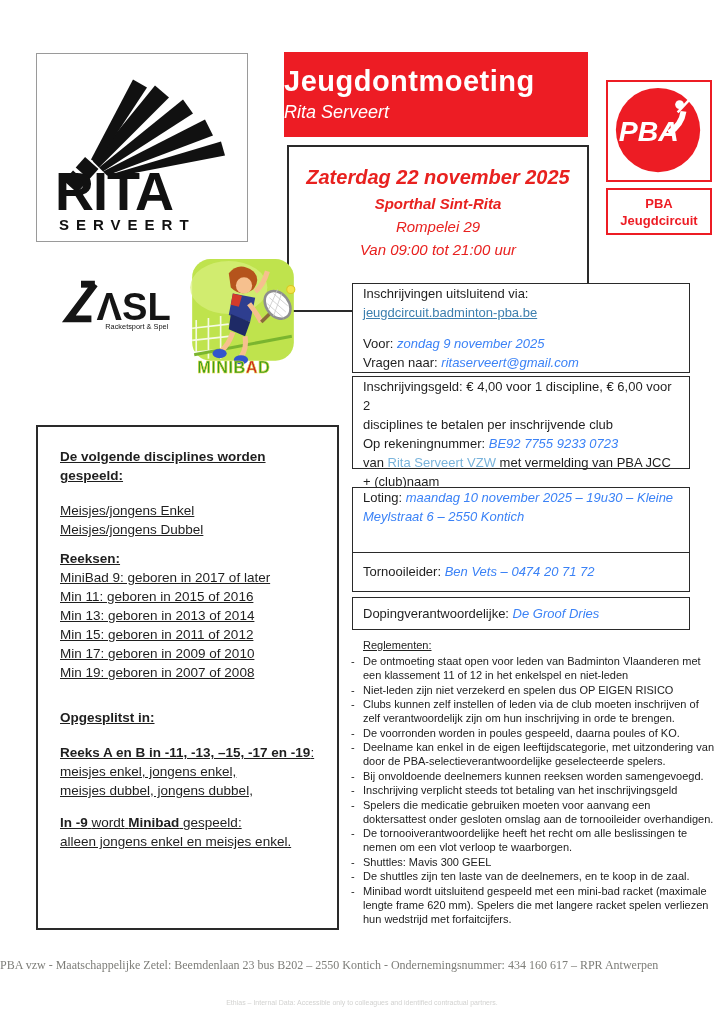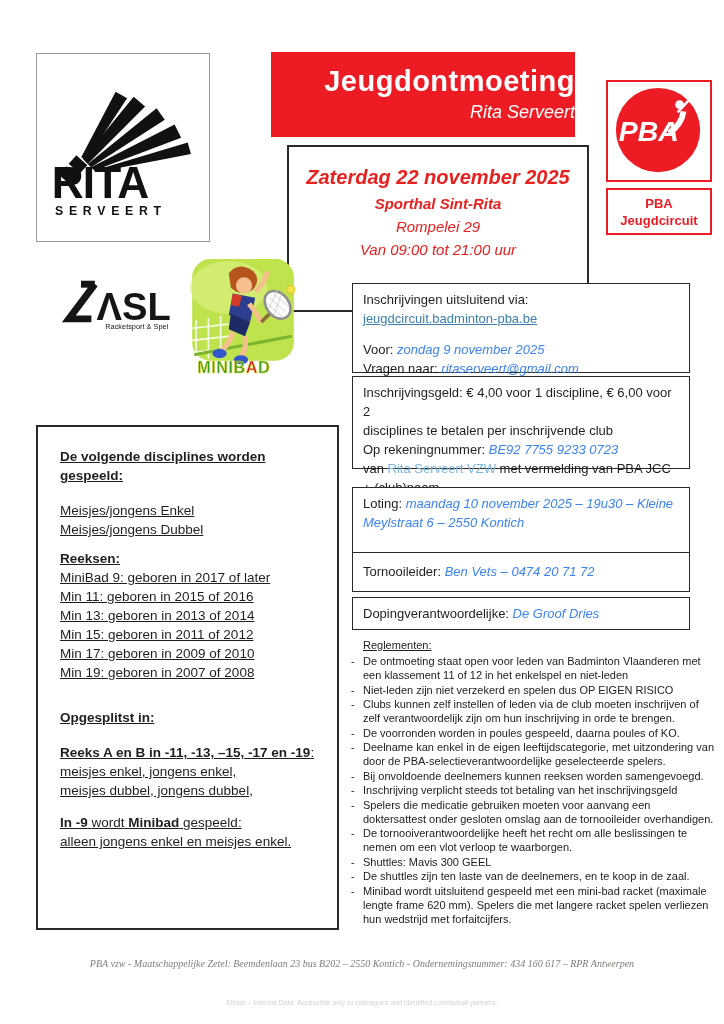--- a/index.html
+++ b/index.html
@@ -1,26 +1,26 @@
 <!DOCTYPE html>
 <html><head>
 <meta charset="utf-8">
 <style>
   * { margin:0; padding:0; box-sizing:border-box; }
   html,body { background:#ffffff; }
   body { font-family:"Liberation Sans", sans-serif; color:#1f1f1f; }
   .page { position:relative; width:724px; height:1024px; background:#ffffff; overflow:hidden; }
 
   
-  .rita-box { position:absolute; left:36px; top:53px; width:174px; height:189px;
+  .rita-box { position:absolute; left:36px; top:53px; width:212px; height:189px;
               border:1px solid #9a9a9a; background:#fff; }
   .rita-box svg { width:100%; height:100%; }
 
-  .red-header { position:absolute; left:271px; top:52px; width:304px; height:85px;
-                background:#ed1c24; text-align:right; color:#fff; }
+  .red-header { position:absolute; left:284px; top:52px; width:304px; height:85px;
+                background:#ed1c24; text-align:left; color:#fff; }
   .h-title { margin-top:13px; font-size:29px; font-weight:bold; letter-spacing:.5px; }
   .h-sub   { margin-top:4px; font-size:18px; font-style:italic; }
 
   .pba-badge { position:absolute; left:606px; top:80px; width:106px; height:102px;
                border:2px solid #ed1c24; background:#fff; }
   .pba-badge svg { width:100%; height:100%; }
   .pba-label { position:absolute; left:606px; top:188px; width:106px; height:47px;
                border:2px solid #ed1c24; background:#fff; text-align:center;
                color:#ed1c24; font-weight:bold; font-size:13px; line-height:17px; padding-top:5px; }
 
@@ -30,21 +30,21 @@
   .d2 { margin-top:6px; font-size:15px; font-weight:bold; font-style:italic; }
   .d3, .d4 { margin-top:6px; font-size:15px; font-style:italic; }
 
   .sasl-logo { position:absolute; left:55px; top:272px; width:130px; height:66px; }
   .sasl-logo svg { width:100%; height:100%; }
   .minibad-logo { position:absolute; left:188px; top:257px; width:110px; height:120px; }
   .minibad-logo svg { width:100%; height:100%; }
 
   
   .rbox { position:absolute; left:352px; width:338px; border:1px solid #2a2a2a;
-          background:#fff; padding:6px 10px; font-size:13px; line-height:19px; }
+          background:#fff; padding:0 10px; font-size:13px; line-height:19px; }
   .reg-box   { top:283px; height:90px; }
   .fee-box   { top:376px; height:93px; }
   .lot-box   { top:487px; height:69px; }
   .lead-box  { top:552px; height:40px; padding-top:9px; }
   .dope-box  { top:597px; height:33px; padding-top:6px; }
   .gap { height:12px; }
   .link { color:#3d7fae; text-decoration:underline; cursor:pointer; }
   .bi { color:#3b82f6; font-style:italic; }
   .bl { color:#7ab4dc; }
 
@@ -55,22 +55,22 @@
   .left-box .b { font-weight:bold; }
   .m16 { margin-top:16px; } .m10 { margin-top:10px; } .m26 { margin-top:26px; } .m13 { margin-top:13px; }
 
   
   .rules { position:absolute; left:349px; top:638px; width:366px; font-size:11px; line-height:14px; color:#222; }
   .rules-title { margin-left:14px; text-decoration:underline; margin-bottom:2px; }
   .rule { position:relative; padding-left:14px; margin-top:0.5px; }
   .rule .dash { position:absolute; left:2px; }
 
   
-  .footer1 { position:absolute; left:0; top:958px; width:724px; text-align:center;
-             font-family:"Liberation Serif", serif; font-size:10px; color:#7d7d78;font-style:italic; }
+  .footer1 { position:absolute; left:0; top:958px; width:724px; 
+             font-family:"Liberation Serif", serif; font-size:12px; color:#7d7d78; }
   .footer2 { position:absolute; left:0; top:999px; width:724px; text-align:center;
              font-size:7px; color:#d2d2d0; }
 </style>
 </head>
 <body>
 
 <div class="page">
 
   <div class="rita-box">
     <svg viewBox="0 0 210 180">

